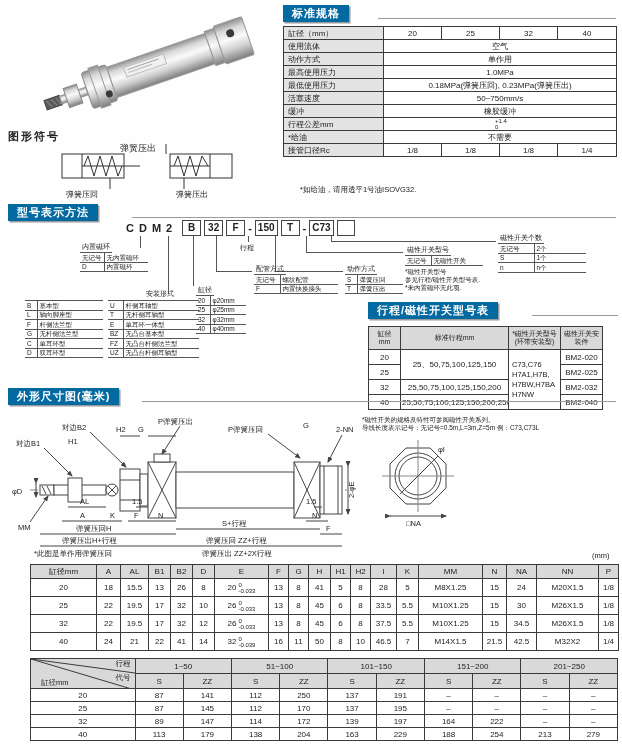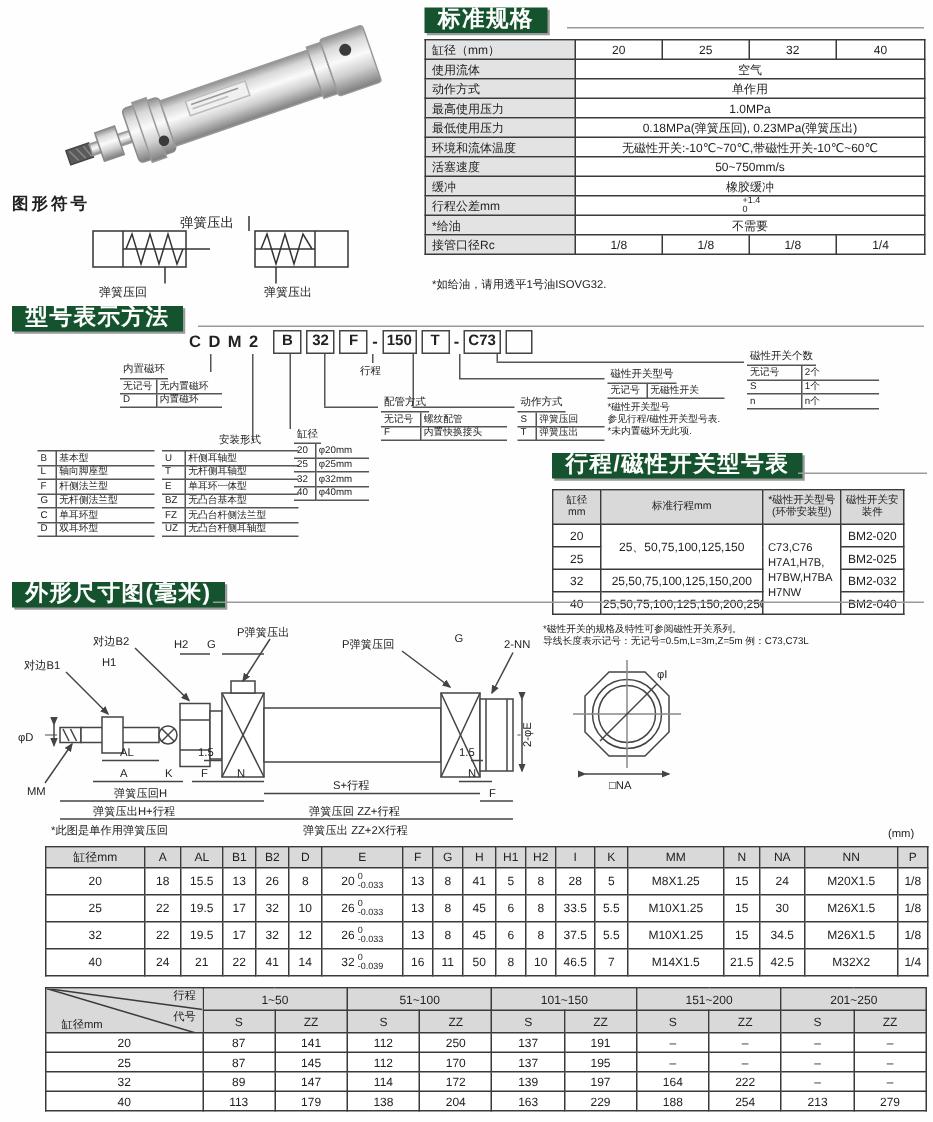--- a/index.html
+++ b/index.html
@@ -1,17 +1,17 @@
 <!DOCTYPE html>
 <html><head>
 <meta charset="utf-8">
 <style>
   html,body{margin:0;padding:0;background:#fff;font-family:"Liberation Sans","DejaVu Sans",sans-serif;color:#222;}
   #page{position:relative;width:622px;height:748px;background:#fefefe;overflow:hidden;}
-  .sec-title{position:absolute;background:#14532d;color:#fff;font-weight:bold;font-size:15px;line-height:14px;padding:1px 9px 2px;letter-spacing:1px;box-shadow:1.5px 1.5px 0 #9a9a9a;white-space:nowrap;}
+  .sec-title{position:absolute;background:#0369a1;color:#fff;font-weight:bold;font-size:11px;line-height:14px;padding:1px 9px 2px;letter-spacing:1px;box-shadow:1.5px 1.5px 0 #9a9a9a;white-space:nowrap;}
   .hline{position:absolute;height:1px;background:#9a9a9a;}
   table{border-collapse:collapse;table-layout:fixed;}
   .grid td{border:1px solid #3a3a3a;font-size:8px;line-height:9px;text-align:center;padding:0 1px;background:#fff;overflow:hidden;}
   .grid thead td{background:#d9d9d9;}
   td.lbl{background:#e3e3e3;text-align:left;padding-left:4px;}
   .tol{display:inline-flex;flex-direction:column;font-size:6px;line-height:6px;vertical-align:middle;margin-left:2px;text-align:left;}
   .tol span{display:block;}
   
   #spec-table{position:absolute;left:283px;top:26px;width:333px;}
   #spec-table td{height:12px;margin-left:24px;}
@@ -130,24 +130,20 @@
         </tr>
         <tr>
           <td class="lbl">最高使用压力</td>
           <td colspan="4">1.0MPa</td>
         </tr>
         <tr>
           <td class="lbl">最低使用压力</td>
           <td colspan="4">0.18MPa(弹簧压回), 0.23MPa(弹簧压出)</td>
         </tr>
         <tr>
-          <td class="lbl">环境和流体温度</td>
-          <td colspan="4">无磁性开关:-10℃~70℃,带磁性开关-10℃~60℃</td>
-        </tr>
-        <tr>
           <td class="lbl">活塞速度</td>
           <td colspan="4">50~750mm/s</td>
         </tr>
         <tr>
           <td class="lbl">缓冲</td>
           <td colspan="4">橡胶缓冲</td>
         </tr>
         <tr>
           <td class="lbl">行程公差mm</td>
           <td colspan="4"><span class="tol">
@@ -161,21 +157,21 @@
         </tr>
         <tr>
           <td class="lbl">接管口径Rc</td>
           <td>1/8</td>
           <td>1/8</td>
           <td>1/8</td>
           <td>1/4</td>
         </tr>
       </tbody>
   </table>
-  <div class="note" style="left:288px;top:186px;font-size:7.5px;">*如给油，请用透平1号油ISOVG32.</div>
+  <div class="note" style="left:300px;top:186px;font-size:7.5px;">*如给油，请用透平1号油ISOVG32.</div>
 
   <div class="sec-title" style="left:8px;top:204px;">型号表示方法</div>
   <div class="hline" style="left:132px;top:217px;width:484px;"></div>
 
   <div id="model-code">
     <span class="pfx">CDM2</span>
     <span class="bx">B</span>
     <span class="bx">32</span>
     <span class="bx">F</span>
     <span class="dash">-</span>

